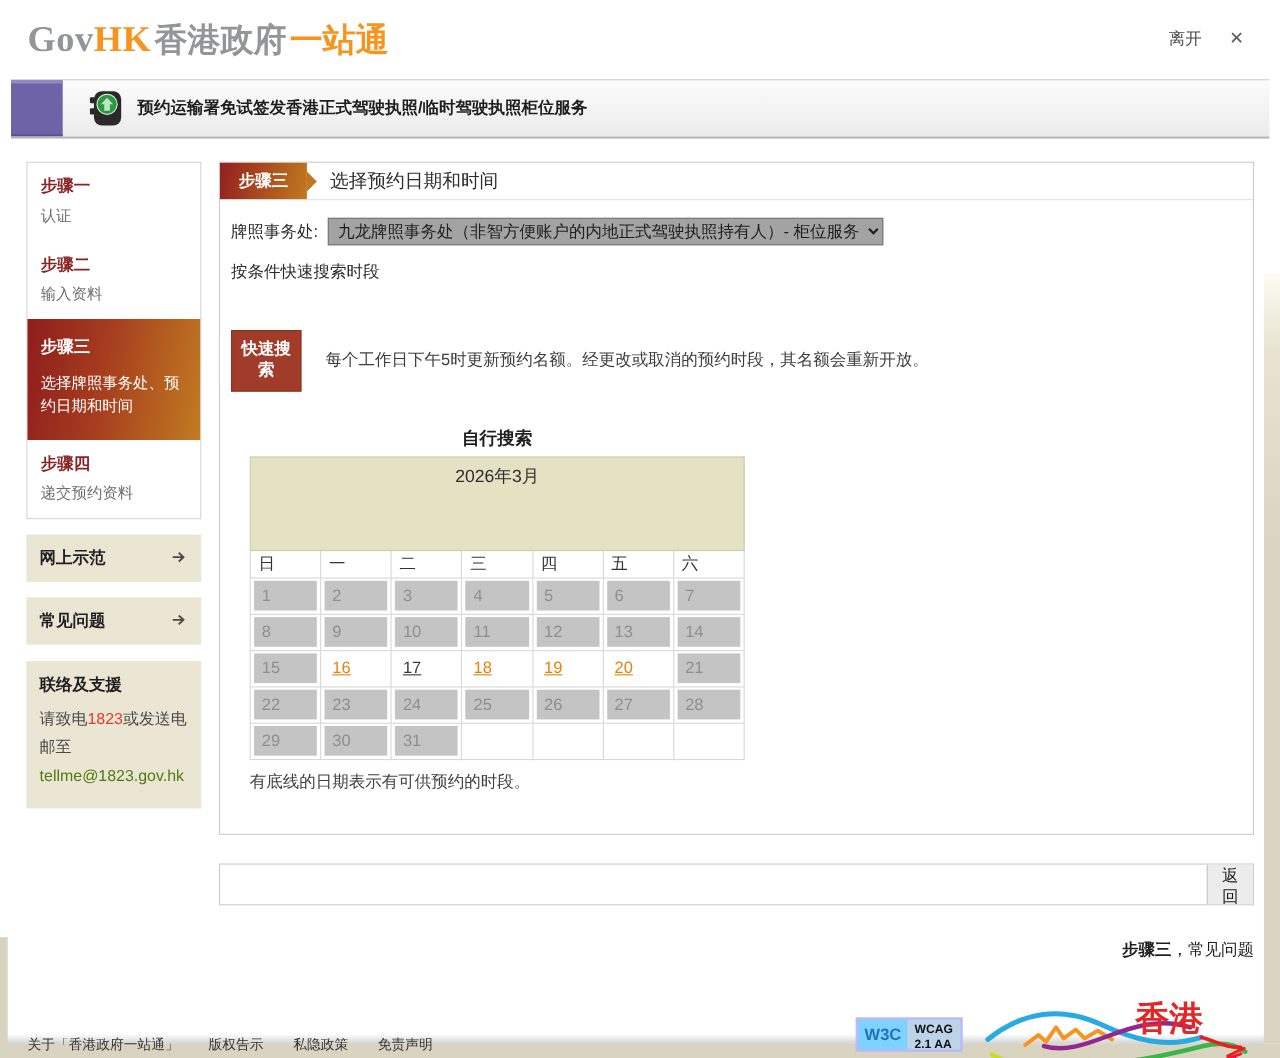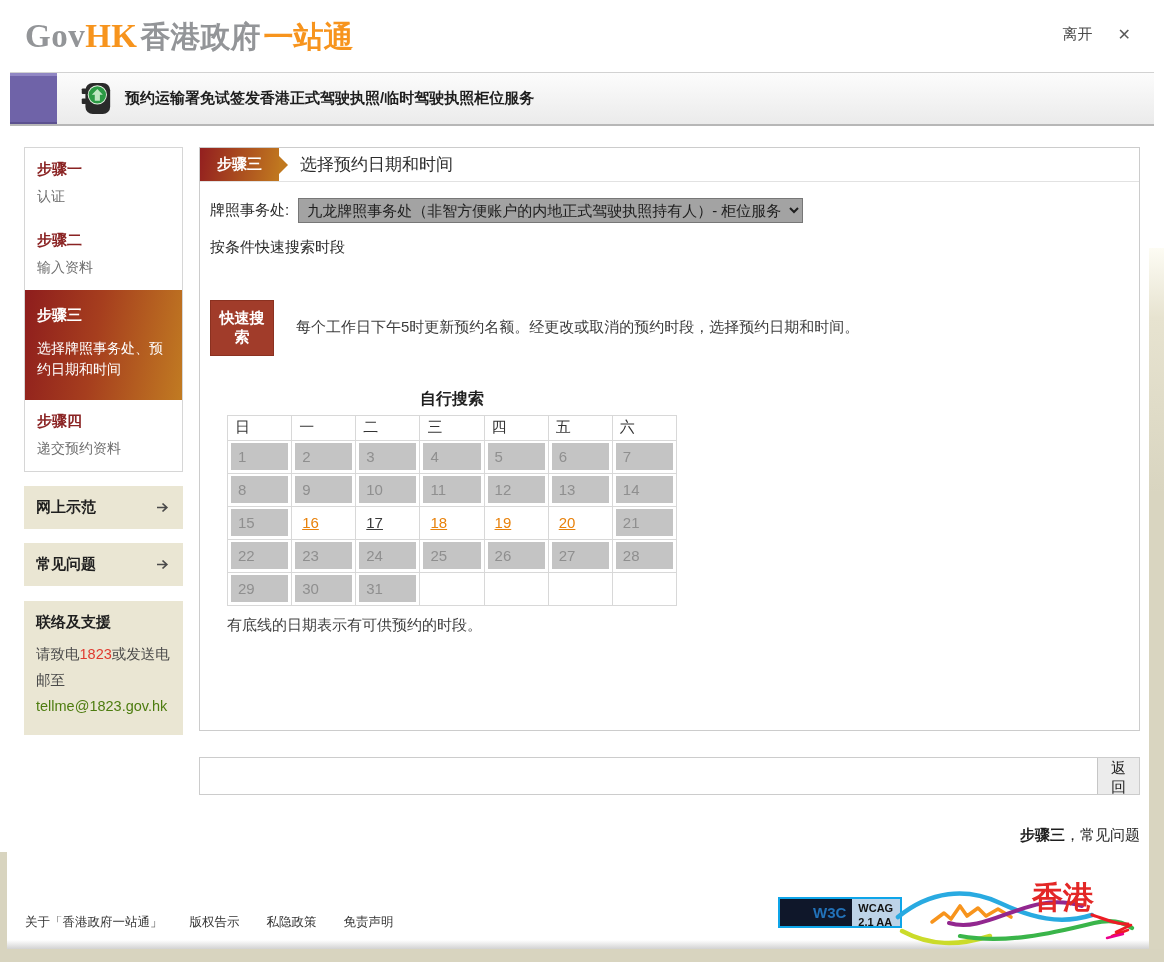--- a/index.html
+++ b/index.html
@@ -104,22 +104,22 @@
   .bottom-bar{margin-top:26px;border:1px solid #cccccc;height:38px;position:relative;background:#fff;}
   .back{position:absolute;right:0;top:0;height:100%;width:42px;background:#ececec;
     border:none;border-left:1px solid #c6c6c6;font-size:15px;color:#1e1e1e;cursor:pointer;font-family:inherit;}
   .progress{margin-top:31px;text-align:right;font-size:15px;color:#1e1e1e;}
   .progress b{font-weight:bold;}
 
   
   footer{position:relative;height:92px;margin-top:40px;}
   .f-links{position:absolute;left:25px;top:29px;display:flex;gap:27px;font-size:12.5px;color:#333;}
   .f-links a{color:#333;text-decoration:none;}
-  .wcag{position:absolute;left:778px;top:12px;display:flex;height:31px;border:2px solid #0ea5e9;
-    background:#0f172a;cursor:pointer;padding-left:27px;}
+  .wcag{position:absolute;left:778px;top:12px;display:flex;height:31px;border:2px solid #c4b5fd;
+    background:#7dd3fc;cursor:pointer;}
   .w3c{display:flex;align-items:center;padding:0 6px;color:#2272b9;font-weight:bold;font-size:15px;}
   .wcag-txt{background:#bdd3e8;color:#111;font-weight:bold;font-size:11px;line-height:1.3;
     padding:2px 7px 0 6px;}
   .wcag-txt span{display:block;}
   .brand{position:absolute;right:22px;top:-10px;}
 </style>
 </head>
 <body>
 
 <div class="edge-bottom-fade"></div>
@@ -208,25 +208,28 @@
         <h1 class="page-title">选择预约日期和时间</h1>
       </div>
       <div class="panel-body">
         <div class="office-row">
           <label>牌照事务处:</label>
           <select id="office-select"><option>九龙牌照事务处（非智方便账户的内地正式驾驶执照持有人）- 柜位服务</option></select>
         </div>
         <div class="hint">按条件快速搜索时段</div>
         <div class="qs-row">
           <button class="qs-btn">快速搜索</button>
-          <span class="quota">每个工作日下午5时更新预约名额。经更改或取消的预约时段，选择预约日期和时间。</span>
+          <span class="quota">每个工作日下午5时更新预约名额。经更改或取消的预约时段，其名额会重新开放。</span>
         </div>
         <div class="self-title">自行搜索</div>
         <table class="cal" id="calendar">
             <tbody>
+              <tr>
+                <td class="cal-month" colspan="7">2026年3月</td>
+              </tr>
               <tr>
                 <td class="cal-wd">日</td>
                 <td class="cal-wd">一</td>
                 <td class="cal-wd">二</td>
                 <td class="cal-wd">三</td>
                 <td class="cal-wd">四</td>
                 <td class="cal-wd">五</td>
                 <td class="cal-wd">六</td>
               </tr>
               <tr>

